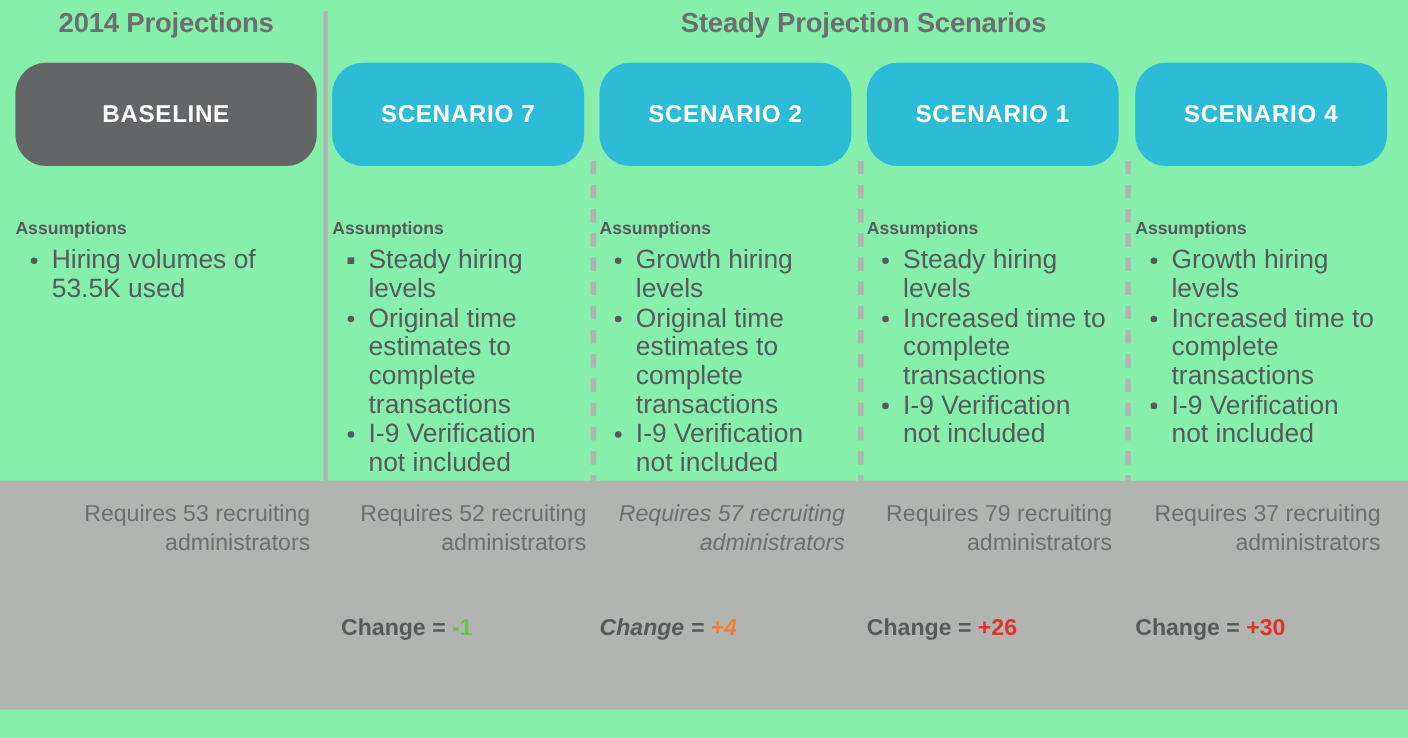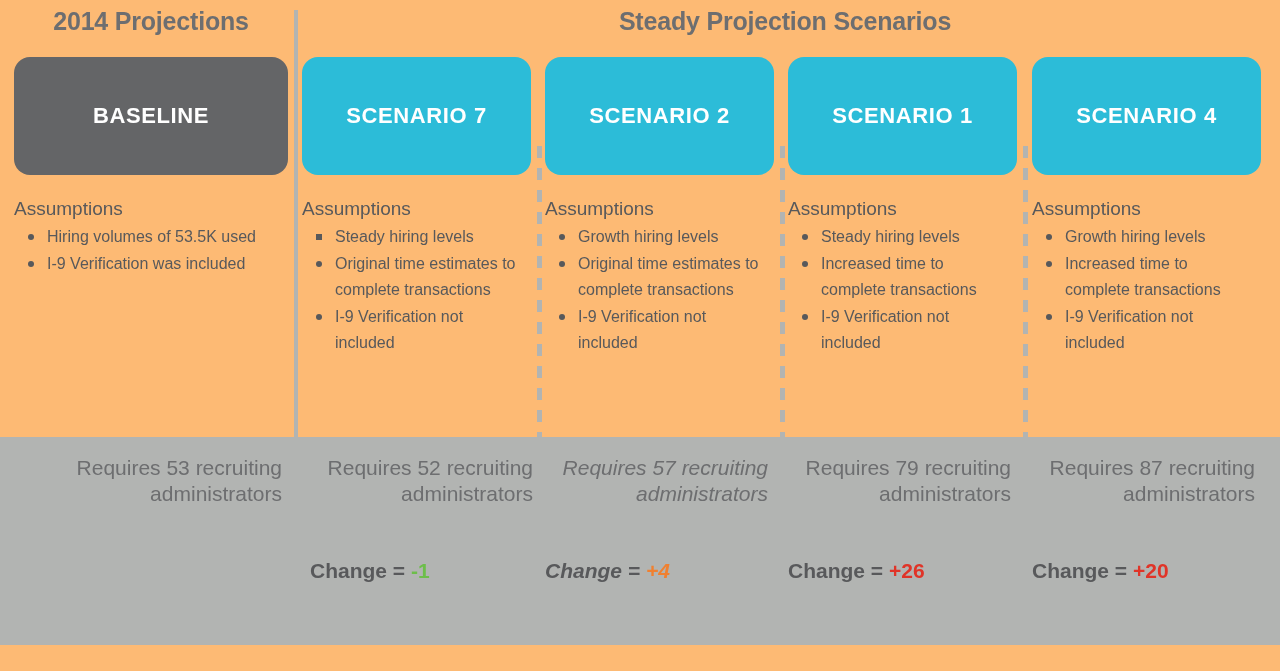--- a/index.html
+++ b/index.html
@@ -7,21 +7,21 @@
     width: 1280px;
     height: 671px;
     background: #000000;
     font-family: "Liberation Sans", sans-serif;
     overflow: hidden;
   }
   #root {
     position: relative;
     width: 1280px;
     height: 671px;
-    background: #fdba74;
+    background: #86efac;
   }
 
   
   .col-title {
     position: absolute;
     top: 6px;
     font-size: 25px;
     font-weight: bold;
     color: #6d6e70;
     text-align: center;
@@ -29,22 +29,22 @@
     line-height: 30px;
     white-space: nowrap;
   }
   #title-baseline { left: 14px;  width: 274px; }
   #title-future   { left: 302px; width: 966px; }
 
   
   .pill {
     position: absolute;
     top: 57px;
-    height: 118px;
-    border-radius: 16px;
+    height: 94px;
+    border-radius: 28px;
     display: flex;
     align-items: center;
     justify-content: center;
     color: #ffffff;
     font-size: 22px;
     font-weight: bold;
     letter-spacing: 0.6px;
   }
   .pill.baseline { background: #646567; }
   .pill.scenario { background: #2cbcd8; }
@@ -68,30 +68,30 @@
     background-repeat: repeat-y;
   }
 
   
   .assump {
     position: absolute;
     top: 196px;
     color: #58595b;
   }
   .assump h3 {
-    font-size: 19px;
-    font-weight: normal;
+    font-size: 16px;
+    font-weight: bold;
     line-height: 25px;
     margin-bottom: 3px;
     color: #58595b;
   }
   .assump ul { list-style: none; }
   .assump li {
     position: relative;
-    font-size: 16px;
+    font-size: 24px;
     line-height: 26px;
     padding-left: 33px;
     color: #58595b;
     margin-bottom: 1px;
   }
   .assump li .mk {
     position: absolute;
     left: 14px;
     top: 10px;
     width: 6px;
@@ -163,21 +163,20 @@
       </div>
       <div class="pill scenario" style="left: 1032px; width: 229px;">
         <span>SCENARIO 4</span>
       </div>
     </div>
   <div id="assumptions-layer">
       <div class="assump" style="left: 14px; width: 268px;">
         <h3>Assumptions</h3>
         <ul>
           <li><span class="mk round"></span><span>Hiring volumes of 53.5K used</span></li>
-          <li><span class="mk round"></span><span>I-9 Verification was included</span></li>
         </ul>
       </div>
       <div class="assump" style="left: 302px; width: 223px;">
         <h3>Assumptions</h3>
         <ul>
           <li><span class="mk"></span><span>Steady hiring levels</span></li>
           <li><span class="mk round"></span><span>Original time estimates to complete transactions</span></li>
           <li><span class="mk round"></span><span>I-9 Verification not included</span></li>
         </ul>
       </div>
@@ -218,19 +217,19 @@
         </div>
         <div class="result" style="left: 545px; width: 223px; font-style: italic;">
           <div class="req">Requires 57 recruiting administrators</div>
           <div class="change"><span>Change = </span><span class="val pos-sm">+4</span></div>
         </div>
         <div class="result" style="left: 788px; width: 223px;">
           <div class="req">Requires 79 recruiting administrators</div>
           <div class="change"><span>Change = </span><span class="val pos-lg">+26</span></div>
         </div>
         <div class="result" style="left: 1032px; width: 223px;">
-          <div class="req">Requires 87 recruiting administrators</div>
-          <div class="change"><span>Change = </span><span class="val pos-lg">+20</span></div>
+          <div class="req">Requires 37 recruiting administrators</div>
+          <div class="change"><span>Change = </span><span class="val pos-lg">+30</span></div>
         </div>
       </div>
   </div>
 
 </div>
 
 </body></html>

